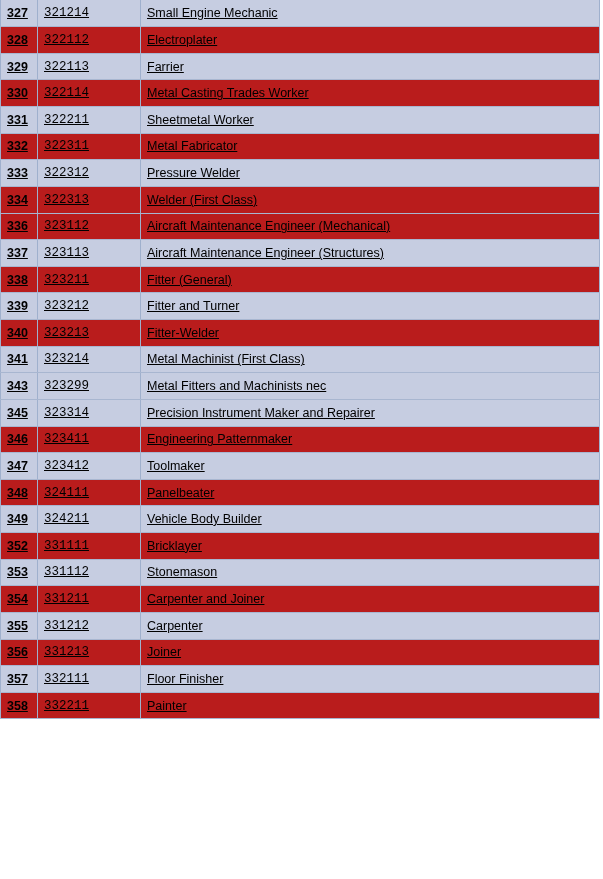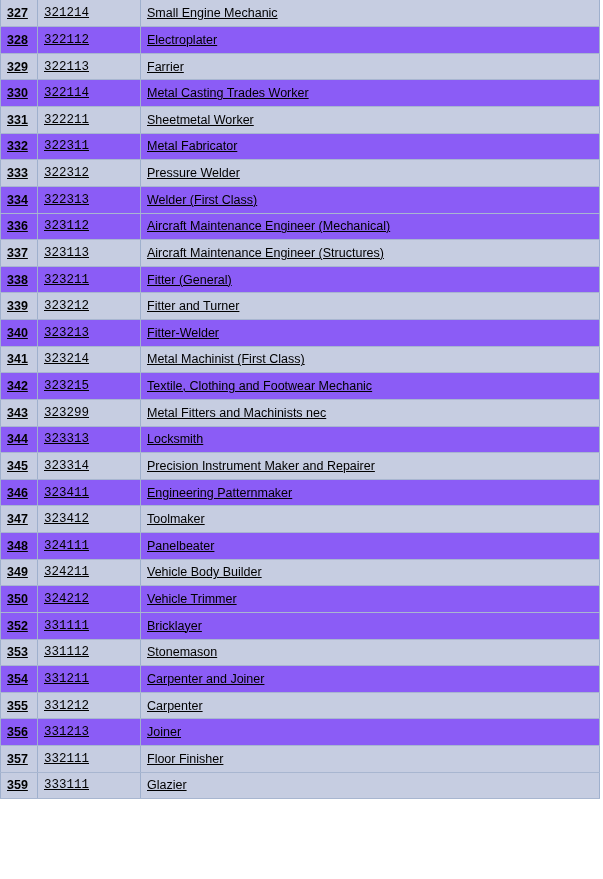--- a/index.html
+++ b/index.html
@@ -52,21 +52,21 @@
     white-space: nowrap;
     overflow: hidden;
   }
 
   table.grid tr td:first-child {
     border-left: 1px solid #9fb0cd;
   }
 
   
   tr.band-blue td  { background: #c6cde1; }
-  tr.band-light td { background: #8b5cf6; }
+  tr.band-light td { background: #b91c1c; }
 
   
   td .cell-text {
     text-decoration: underline;
     text-decoration-thickness: 1px;
     text-underline-offset: 1px;
     display: inline-block;
   }
 
   td.col-index {
@@ -161,35 +161,25 @@
         <tr class="band-light">
           <td class="col-index"><span class="cell-text">340</span></td>
           <td class="col-code"><span class="cell-text">323213</span></td>
           <td class="col-title"><span class="cell-text">Fitter-Welder</span></td>
         </tr>
         <tr class="band-blue">
           <td class="col-index"><span class="cell-text">341</span></td>
           <td class="col-code"><span class="cell-text">323214</span></td>
           <td class="col-title"><span class="cell-text">Metal Machinist (First Class)</span></td>
         </tr>
-        <tr class="band-light">
-          <td class="col-index"><span class="cell-text">342</span></td>
-          <td class="col-code"><span class="cell-text">323215</span></td>
-          <td class="col-title"><span class="cell-text">Textile, Clothing and Footwear Mechanic</span></td>
-        </tr>
         <tr class="band-blue">
           <td class="col-index"><span class="cell-text">343</span></td>
           <td class="col-code"><span class="cell-text">323299</span></td>
           <td class="col-title"><span class="cell-text">Metal Fitters and Machinists nec</span></td>
         </tr>
-        <tr class="band-light">
-          <td class="col-index"><span class="cell-text">344</span></td>
-          <td class="col-code"><span class="cell-text">323313</span></td>
-          <td class="col-title"><span class="cell-text">Locksmith</span></td>
-        </tr>
         <tr class="band-blue">
           <td class="col-index"><span class="cell-text">345</span></td>
           <td class="col-code"><span class="cell-text">323314</span></td>
           <td class="col-title"><span class="cell-text">Precision Instrument Maker and Repairer</span></td>
         </tr>
         <tr class="band-light">
           <td class="col-index"><span class="cell-text">346</span></td>
           <td class="col-code"><span class="cell-text">323411</span></td>
           <td class="col-title"><span class="cell-text">Engineering Patternmaker</span></td>
         </tr>
@@ -202,25 +192,20 @@
           <td class="col-index"><span class="cell-text">348</span></td>
           <td class="col-code"><span class="cell-text">324111</span></td>
           <td class="col-title"><span class="cell-text">Panelbeater</span></td>
         </tr>
         <tr class="band-blue">
           <td class="col-index"><span class="cell-text">349</span></td>
           <td class="col-code"><span class="cell-text">324211</span></td>
           <td class="col-title"><span class="cell-text">Vehicle Body Builder</span></td>
         </tr>
         <tr class="band-light">
-          <td class="col-index"><span class="cell-text">350</span></td>
-          <td class="col-code"><span class="cell-text">324212</span></td>
-          <td class="col-title"><span class="cell-text">Vehicle Trimmer</span></td>
-        </tr>
-        <tr class="band-light">
           <td class="col-index"><span class="cell-text">352</span></td>
           <td class="col-code"><span class="cell-text">331111</span></td>
           <td class="col-title"><span class="cell-text">Bricklayer</span></td>
         </tr>
         <tr class="band-blue">
           <td class="col-index"><span class="cell-text">353</span></td>
           <td class="col-code"><span class="cell-text">331112</span></td>
           <td class="col-title"><span class="cell-text">Stonemason</span></td>
         </tr>
         <tr class="band-light">
@@ -236,20 +221,20 @@
         <tr class="band-light">
           <td class="col-index"><span class="cell-text">356</span></td>
           <td class="col-code"><span class="cell-text">331213</span></td>
           <td class="col-title"><span class="cell-text">Joiner</span></td>
         </tr>
         <tr class="band-blue">
           <td class="col-index"><span class="cell-text">357</span></td>
           <td class="col-code"><span class="cell-text">332111</span></td>
           <td class="col-title"><span class="cell-text">Floor Finisher</span></td>
         </tr>
-        <tr class="band-blue">
-          <td class="col-index"><span class="cell-text">359</span></td>
-          <td class="col-code"><span class="cell-text">333111</span></td>
-          <td class="col-title"><span class="cell-text">Glazier</span></td>
+        <tr class="band-light">
+          <td class="col-index"><span class="cell-text">358</span></td>
+          <td class="col-code"><span class="cell-text">332211</span></td>
+          <td class="col-title"><span class="cell-text">Painter</span></td>
         </tr>
       </tbody>
   </table>
 </div>
 
 </body></html>

